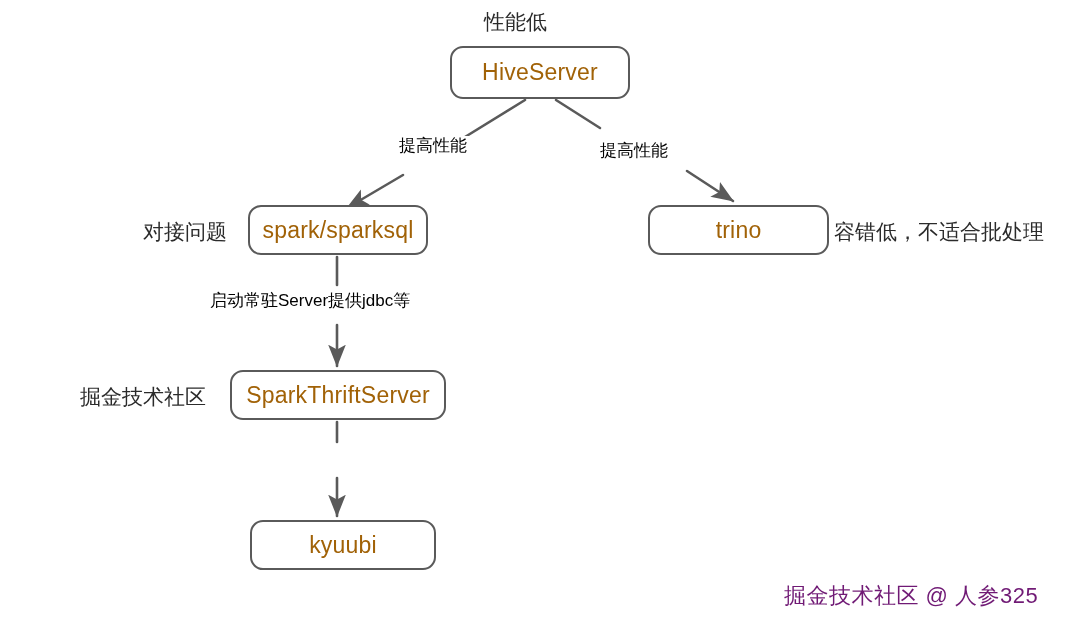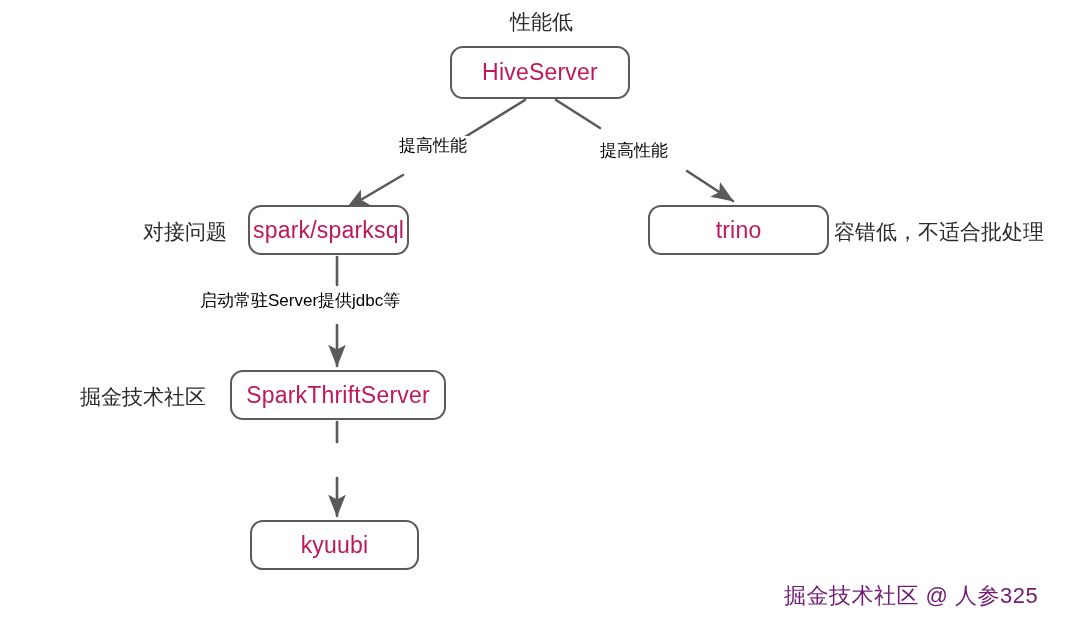--- a/index.html
+++ b/index.html
@@ -29,21 +29,21 @@
   }
   .node {
     position: absolute;
     box-sizing: border-box;
     border: 2.5px solid #5a5a5a;
     border-radius: 13px;
     background: #ffffff;
     display: flex;
     align-items: center;
     justify-content: center;
-    color: #be185d;
+    color: #a16207;
     font-size: 23px;
     letter-spacing: 0.2px;
     white-space: nowrap;
   }
   .edge-label {
     position: absolute;
     color: #000000;
     font-size: 17px;
     white-space: nowrap;
     background: #ffffff;
@@ -95,46 +95,46 @@
     <g>
       <line x1="337" y1="422" x2="337" y2="442" stroke="#5a5a5a" stroke-width="2.6" stroke-linecap="round"></line>
       <line x1="337" y1="478" x2="337" y2="516" stroke="#5a5a5a" stroke-width="2.6" stroke-linecap="round" marker-end="url(#arrowhead)"></line>
     </g>
   </svg>
 
   <div class="node" style="left:450px; top:46px; width:180px; height:53px;">
     <span>HiveServer</span>
   </div>
 
-  <div class="node" style="left:248px; top:205px; width:161px; height:50px;">
+  <div class="node" style="left:248px; top:205px; width:180px; height:50px;">
     <span>spark/sparksql</span>
   </div>
 
   <div class="node" style="left:648px; top:205px; width:181px; height:50px;">
     <span>trino</span>
   </div>
 
   <div class="node" style="left:230px; top:370px; width:216px; height:50px;justify-content:center;">
     <span>SparkThriftServer</span>
   </div>
 
-  <div class="node" style="left:250px; top:520px; width:169px; height:50px;">
+  <div class="node" style="left:250px; top:520px; width:186px; height:50px;">
     <span>kyuubi</span>
   </div>
 
-  <div class="side-label" style="left:484px; top:9px;margin-left:26px;">性能低</div>
+  <div class="side-label" style="left:484px; top:9px;">性能低</div>
 
   <div class="edge-label" style="left:396px; top:136px;">提高性能</div>
 
   <div class="edge-label" style="left:597px; top:141px;">提高性能</div>
 
   <div class="side-label" style="left:143px; top:219px;">对接问题</div>
 
   <div class="side-label" style="left:834px; top:219px;">容错低，不适合批处理</div>
 
-  <div class="edge-label" style="left:197px; top:291px;">启动常驻Server提供jdbc等</div>
+  <div class="edge-label" style="left:207px; top:291px;">启动常驻Server提供jdbc等</div>
 
   <div class="side-label" style="left:80px; top:384px;">掘金技术社区</div>
 
 
   <div class="watermark" style="left:784px; top:581px;">掘金技术社区 @ 人参325</div>
 
 </div>
 
 </body></html>

